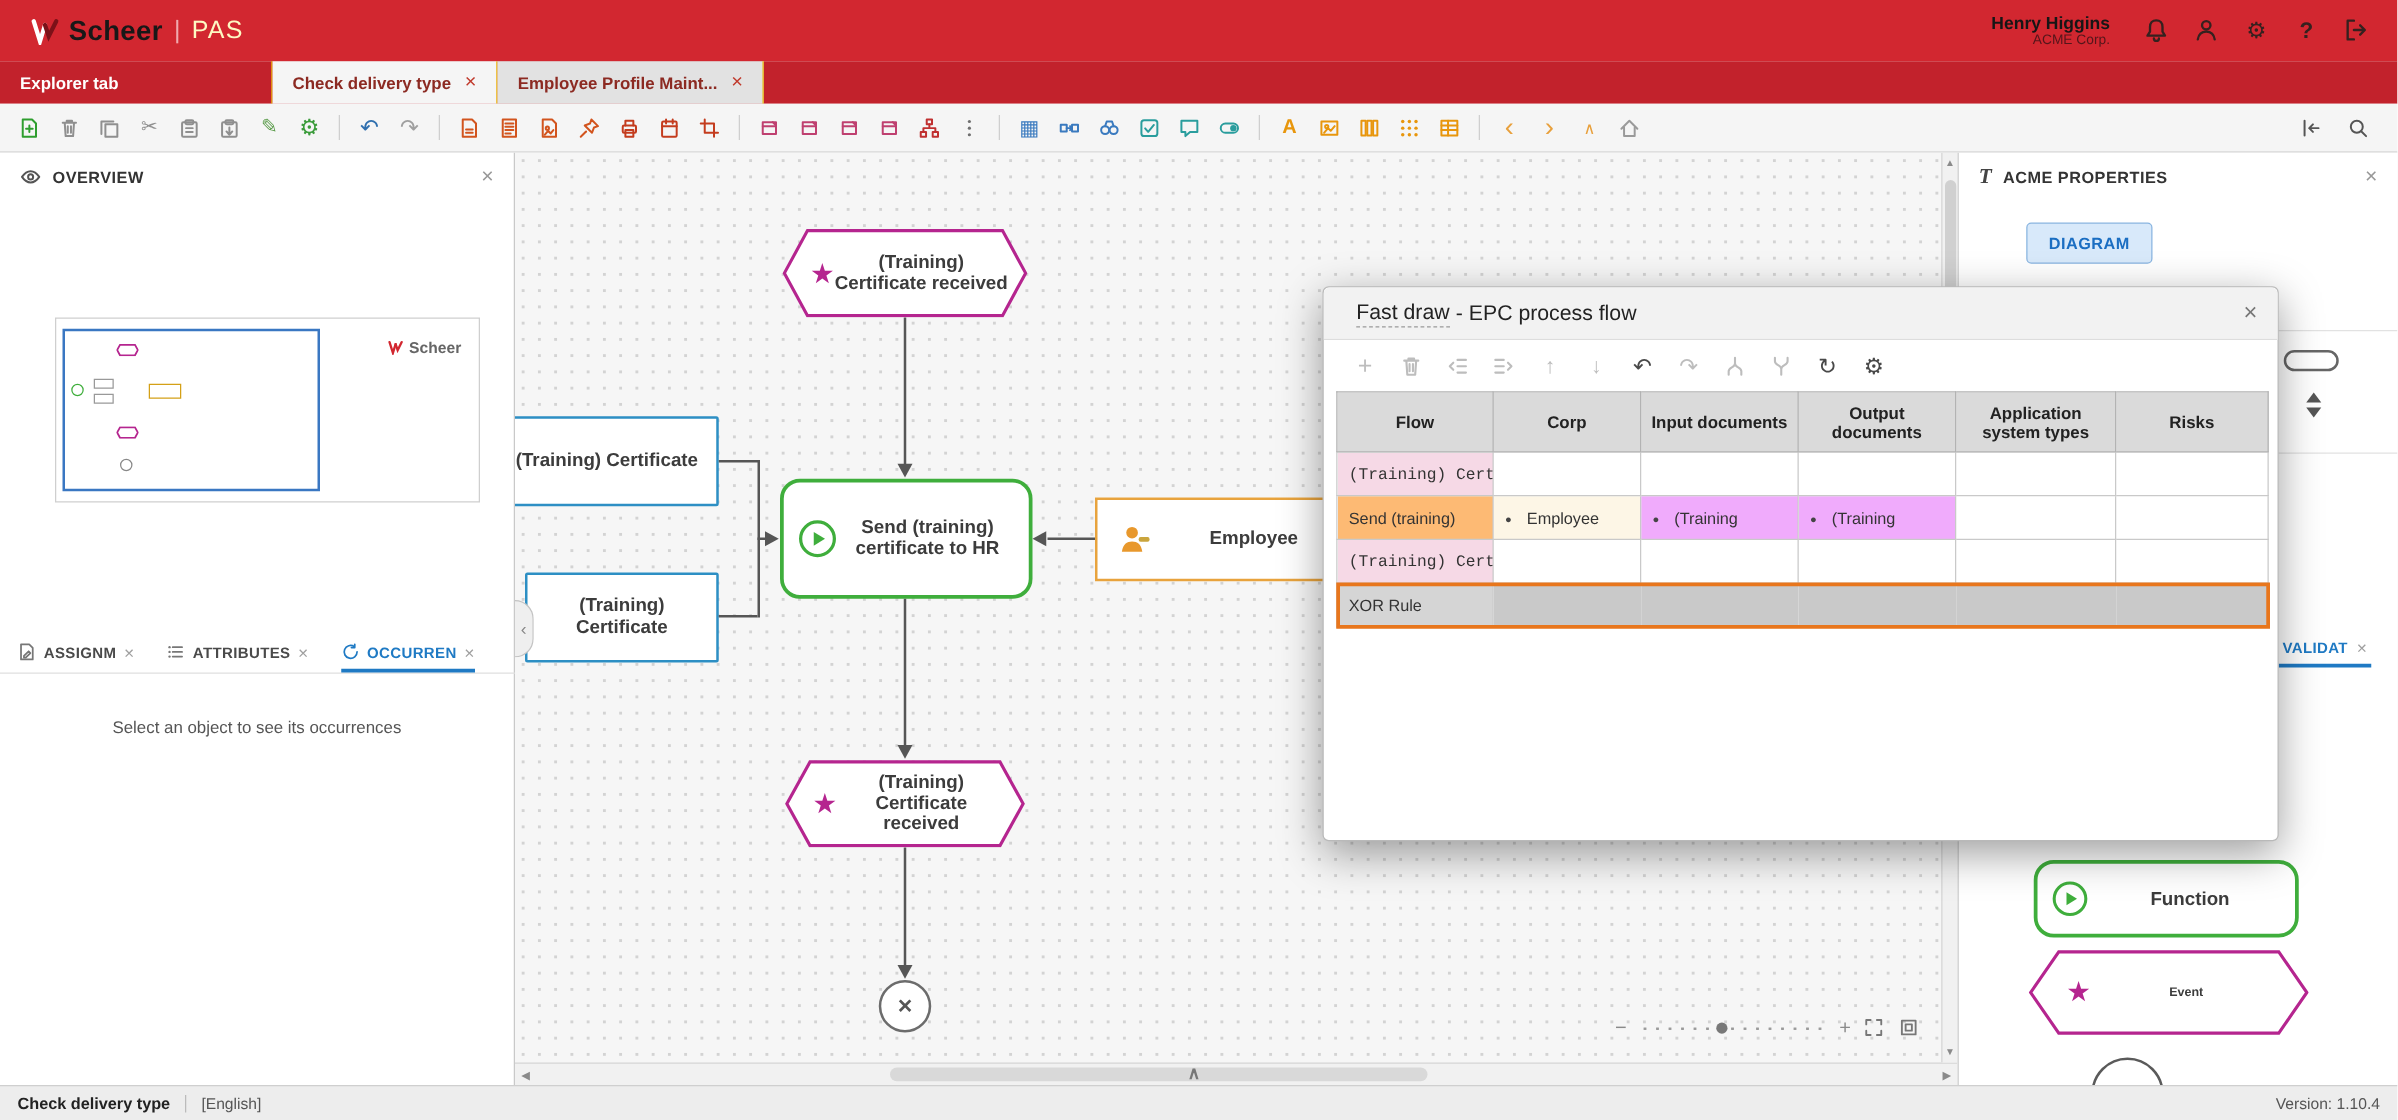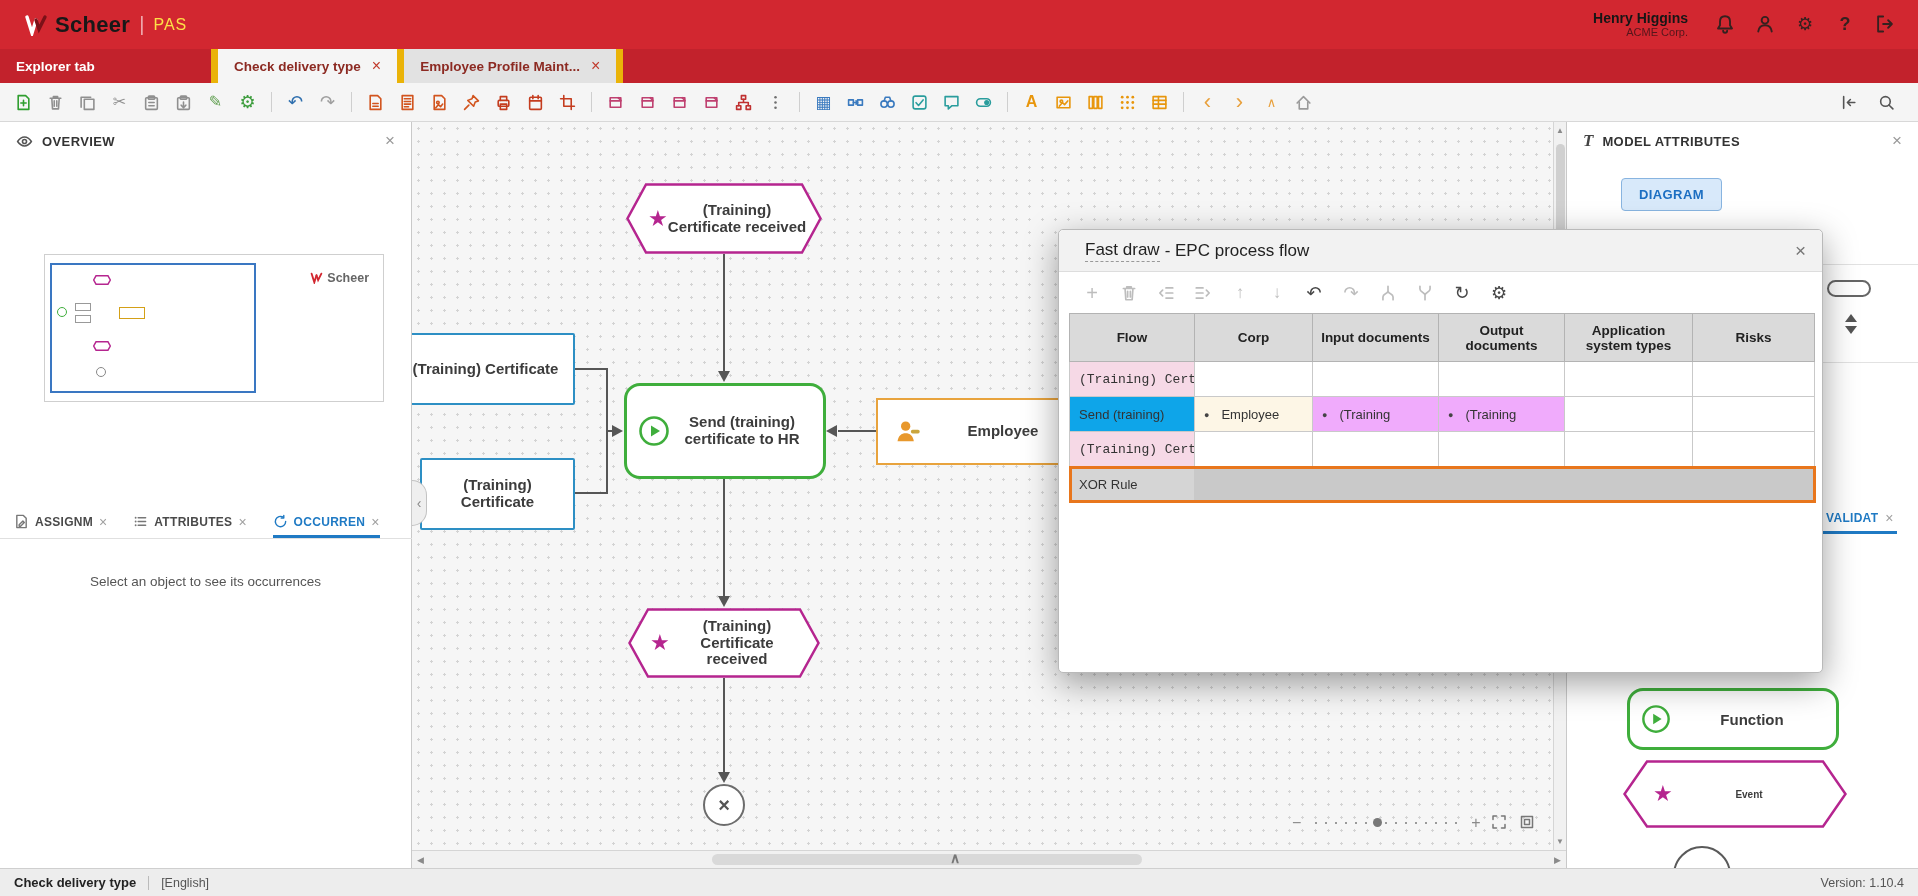--- a/index.html
+++ b/index.html
@@ -14,33 +14,33 @@
   .g { line-height:1; display:inline-block; }
   svg { display:block; }
 
   
   #topbar { position:absolute; left:0; top:0; width:1918px; height:49px;
     background:var(--brand-red); display:flex; align-items:center; z-index:10; }
   #logo { margin-left:24px; display:flex; align-items:center; gap:7px; }
   #logo-mark svg { width:24px; height:22px; }
   .brand-scheer { font-size:22px; font-weight:bold; color:#181818; letter-spacing:.3px; }
   .brand-sep { color:#f0aaae; font-size:20px; font-weight:300; margin:0 2px; }
-  .brand-pas { font-size:16px; color:#fde047; letter-spacing:1px; }
+  .brand-pas { font-size:20px; color:#fef9c3; letter-spacing:1px; }
   #top-right { margin-left:auto; display:flex; align-items:center; gap:18px; margin-right:20px; }
   #user-block { text-align:right; line-height:1.15; margin-right:6px; }
   #user-name { font-weight:bold; font-size:14px; color:#161616; }
   #user-org { font-size:11px; color:#55161b; }
   .top-icon { width:26px; height:26px; color:#35211f; display:flex; align-items:center; justify-content:center; cursor:pointer; }
   .top-icon svg { width:20px; height:20px; }
 
   
   #tabbar { position:absolute; left:0; top:49px; width:1918px; height:34px;
     background:var(--tabbar-red); display:flex; z-index:10; }
   .tab { height:34px; display:flex; align-items:center; padding:0 16px;
-    font-size:13.5px; font-weight:bold; border-right:7px solid #eab308; cursor:pointer; white-space:nowrap; }
+    font-size:13.5px; font-weight:bold; border-right:1px solid #eab308; cursor:pointer; white-space:nowrap; }
   .tab.explorer { color:#fff; width:218px; background:transparent; }
   .tab.active { background:#f5f5f5; color:#8c2a22; }
   .tab.normal { background:#e2e2e2; color:#8c2a22; }
   .tab-close { margin-left:11px; color:#c0392b; font-weight:normal; font-size:16px; }
 
   
   #toolbar { position:absolute; left:0; top:83px; width:1918px; height:39px;
     background:#f5f5f5; border-bottom:1px solid #d8d8d8; display:flex; align-items:center; padding:0 10px; z-index:10; }
   #toolbar-icons { display:flex; align-items:center; gap:5px; }
   .tb { width:27px; height:27px; display:flex; align-items:center; justify-content:center; border-radius:3px; cursor:pointer; }
@@ -157,21 +157,21 @@
   .dlg-tb { width:22px; height:22px; display:flex; align-items:center; justify-content:center; cursor:pointer; }
   .dlg-tb svg { width:18px; height:18px; }
   .dlg-tb.dis { color:#bdbdbd; } .dlg-tb.en { color:#494949; }
   #dlg-table-wrap { padding:0 10px; }
   .dlg-table { border-collapse:collapse; table-layout:fixed; width:745px; }
   .dlg-table th { background:#dadada; border:1px solid #b3b3b3; font-size:13.5px; color:#222;
     height:48px; padding:2px 6px; font-weight:bold; }
   .dlg-table td { border:1px solid #c9c9c9; font-size:13px; color:#333; height:35px; padding:0 9px;
     white-space:nowrap; overflow:hidden; cursor:pointer; }
   .t-event { background:#f6d9e6;font-family:Liberation Mono, monospace; }
-  .t-function { background:#0ea5e9;margin-left:39px; }
+  .t-function { background:#fdba74;margin-left:39px; }
   .t-rule { background:#d6d6d6; }
   .bg-cream { background:#fdf6e6; }
   .bg-blue { background:#f0abfc; }
   .sel td { background:#c9c9c9; }
   .sel .cell-flow { background:#d5d5d5; }
   .sel { outline:3px solid var(--selection-orange); outline-offset:-2px; }
   .blt { font-size:9px; vertical-align:1px; margin-right:12px; color:#444; }
 
   
   #statusbar { position:absolute; left:0; top:868px; width:1918px; height:28px; background:#ededed;
@@ -658,21 +658,21 @@
   <div id="vscroll">
     <span class="scr-arrow-v" style="top:4px;">▲</span>
     <span class="scr-arrow-v" style="bottom:4px;">▼</span>
     <div id="vscroll-thumb"></div>
   </div>
 </div>
 
 <aside id="right-panel">
   <div class="panel-header">
     <span class="t-icon">T</span>
-    <span class="panel-title">MODEL ATTRIBUTES</span>
+    <span class="panel-title">ACME PROPERTIES</span>
     <span class="panel-close">×</span>
   </div>
   <button id="diagram-btn">DIAGRAM</button>
   <div class="rp-divider" style="top:142px;"></div>
   <div id="capsule"></div>
   <div id="stepper">
     <span class="st-up"></span>
     <span class="st-dn"></span>
   </div>
   <div class="rp-divider" style="top:240px;"></div>

